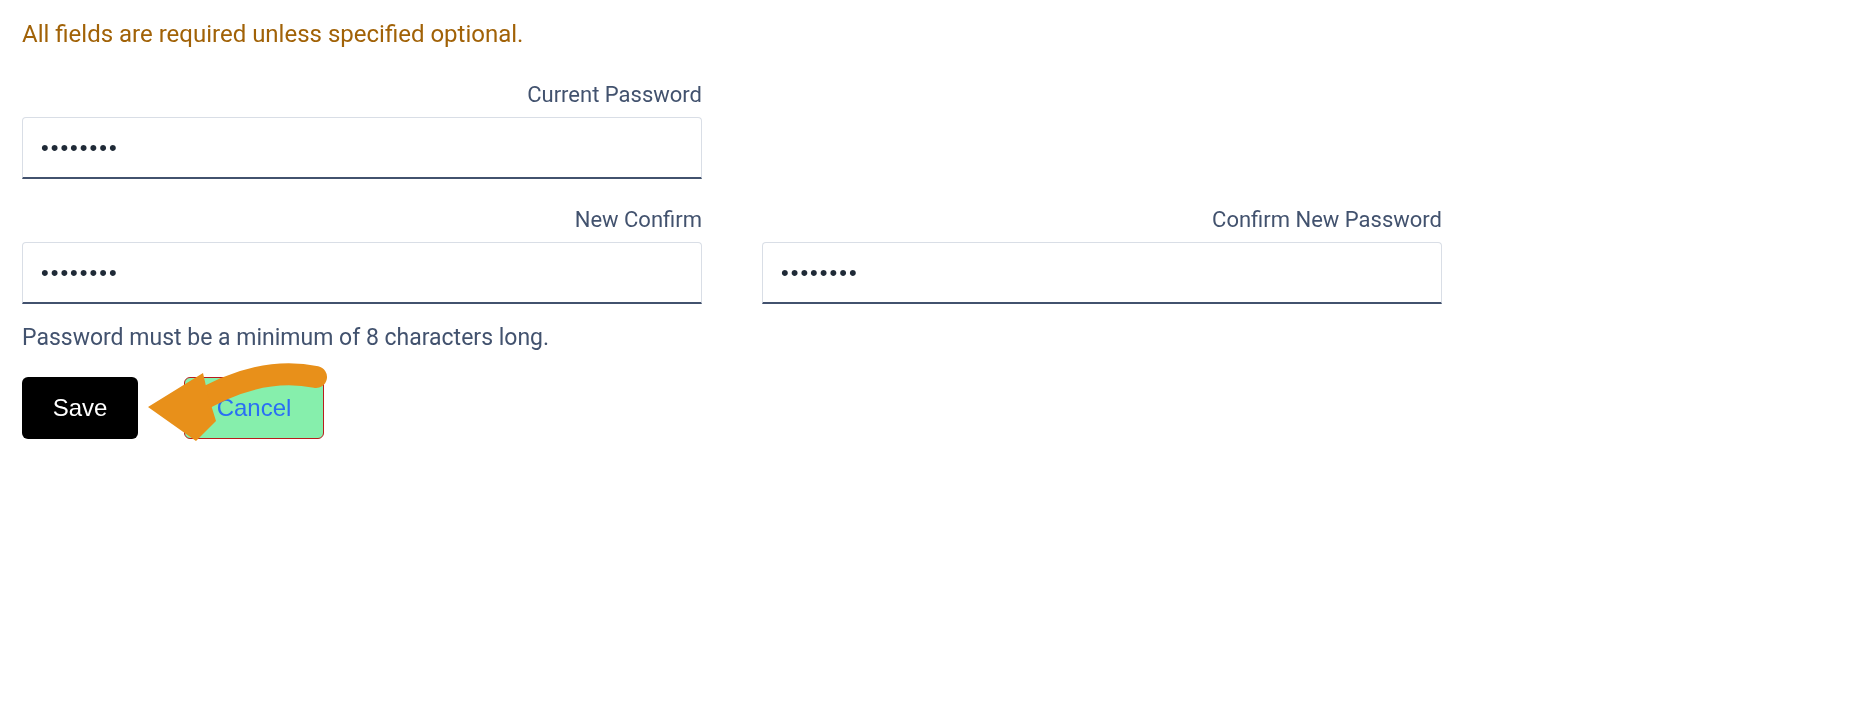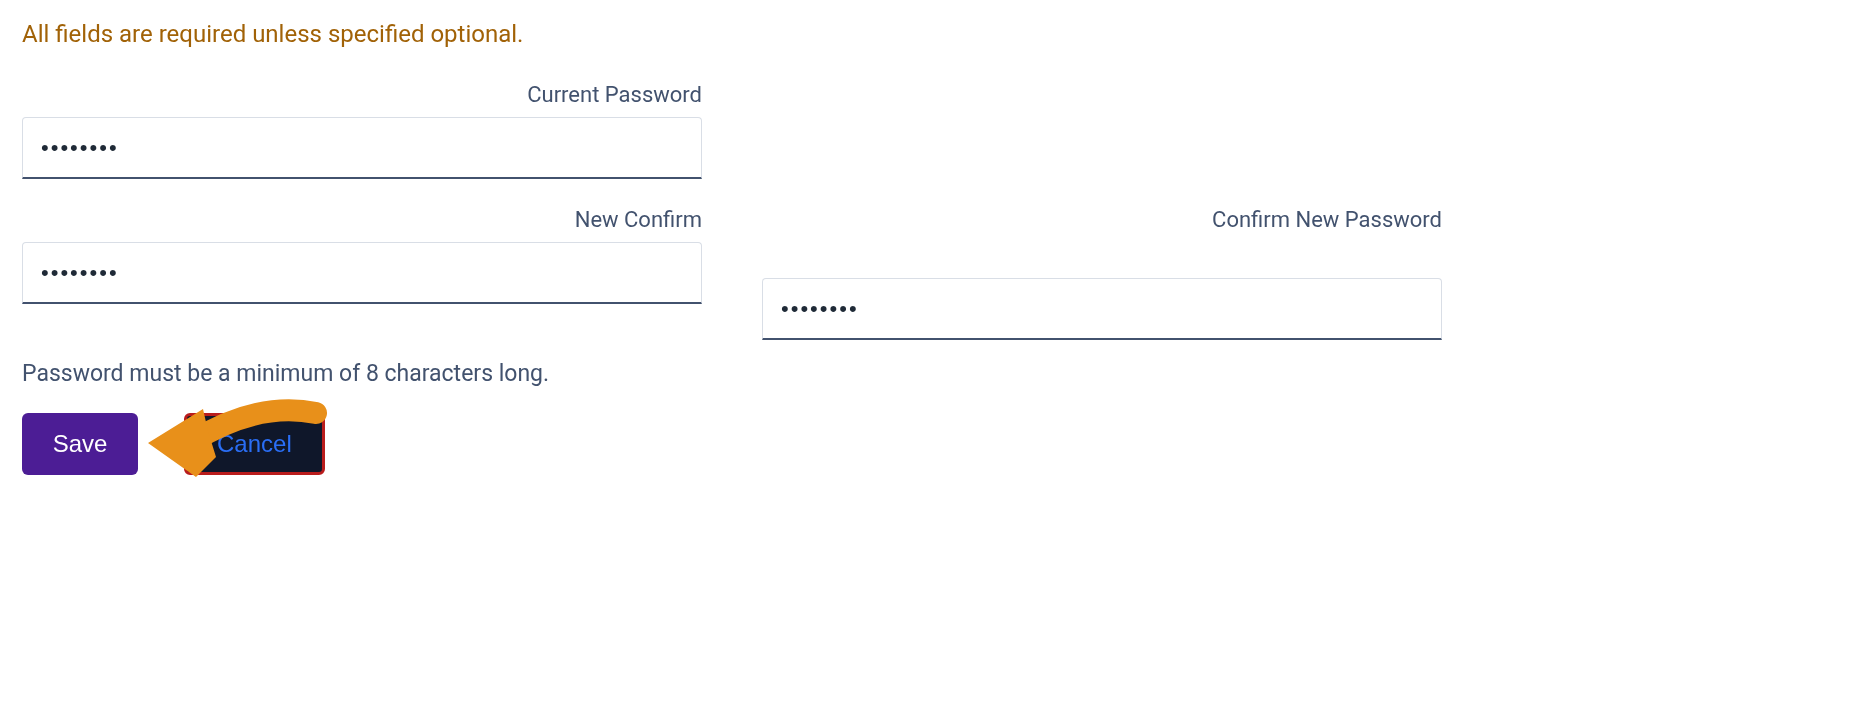--- a/index.html
+++ b/index.html
@@ -48,21 +48,21 @@
     gap: 60px;
     margin-bottom: 28px;
     align-items: flex-start;
   }
   .form-group {
     display: flex;
     flex-direction: column;
     align-items: flex-end;
   }
   .form-group.w1 { width: 680px; }
-  .form-group.w2 { width: 680px; gap: 36px; }
+  .form-group.w2 { width: 680px; }
   .form-label {
     font-size: 22px;
     color: #42526e;
     margin-bottom: 10px;
   }
   .text-input {
     width: 100%;
     height: 62px;
     font-size: 22px;
     padding: 0 18px;
@@ -91,29 +91,29 @@
     padding: 0 30px;
     font-size: 24px;
     border-radius: 6px;
     cursor: pointer;
     display: inline-flex;
     align-items: center;
     justify-content: center;
     font-weight: 500;
   }
   .btn-primary {
-    background: #4c1d95;
+    background: #000000;
     color: #ffffff;
     border: none;
     min-width: 116px;
   }
   .btn-secondary {
-    background: #0f172a;
+    background: #86efac;
     color: #2a6ef5;
-    border: 3px solid #b91c1c;
+    border: 1px solid #b91c1c;
     min-width: 140px;
   }
   .arrow-wrap {
     position: absolute;
     left: 116px;
     top: -30px;
     pointer-events: none;
   }
   .arrow-wrap svg { display: block; }
 </style>

